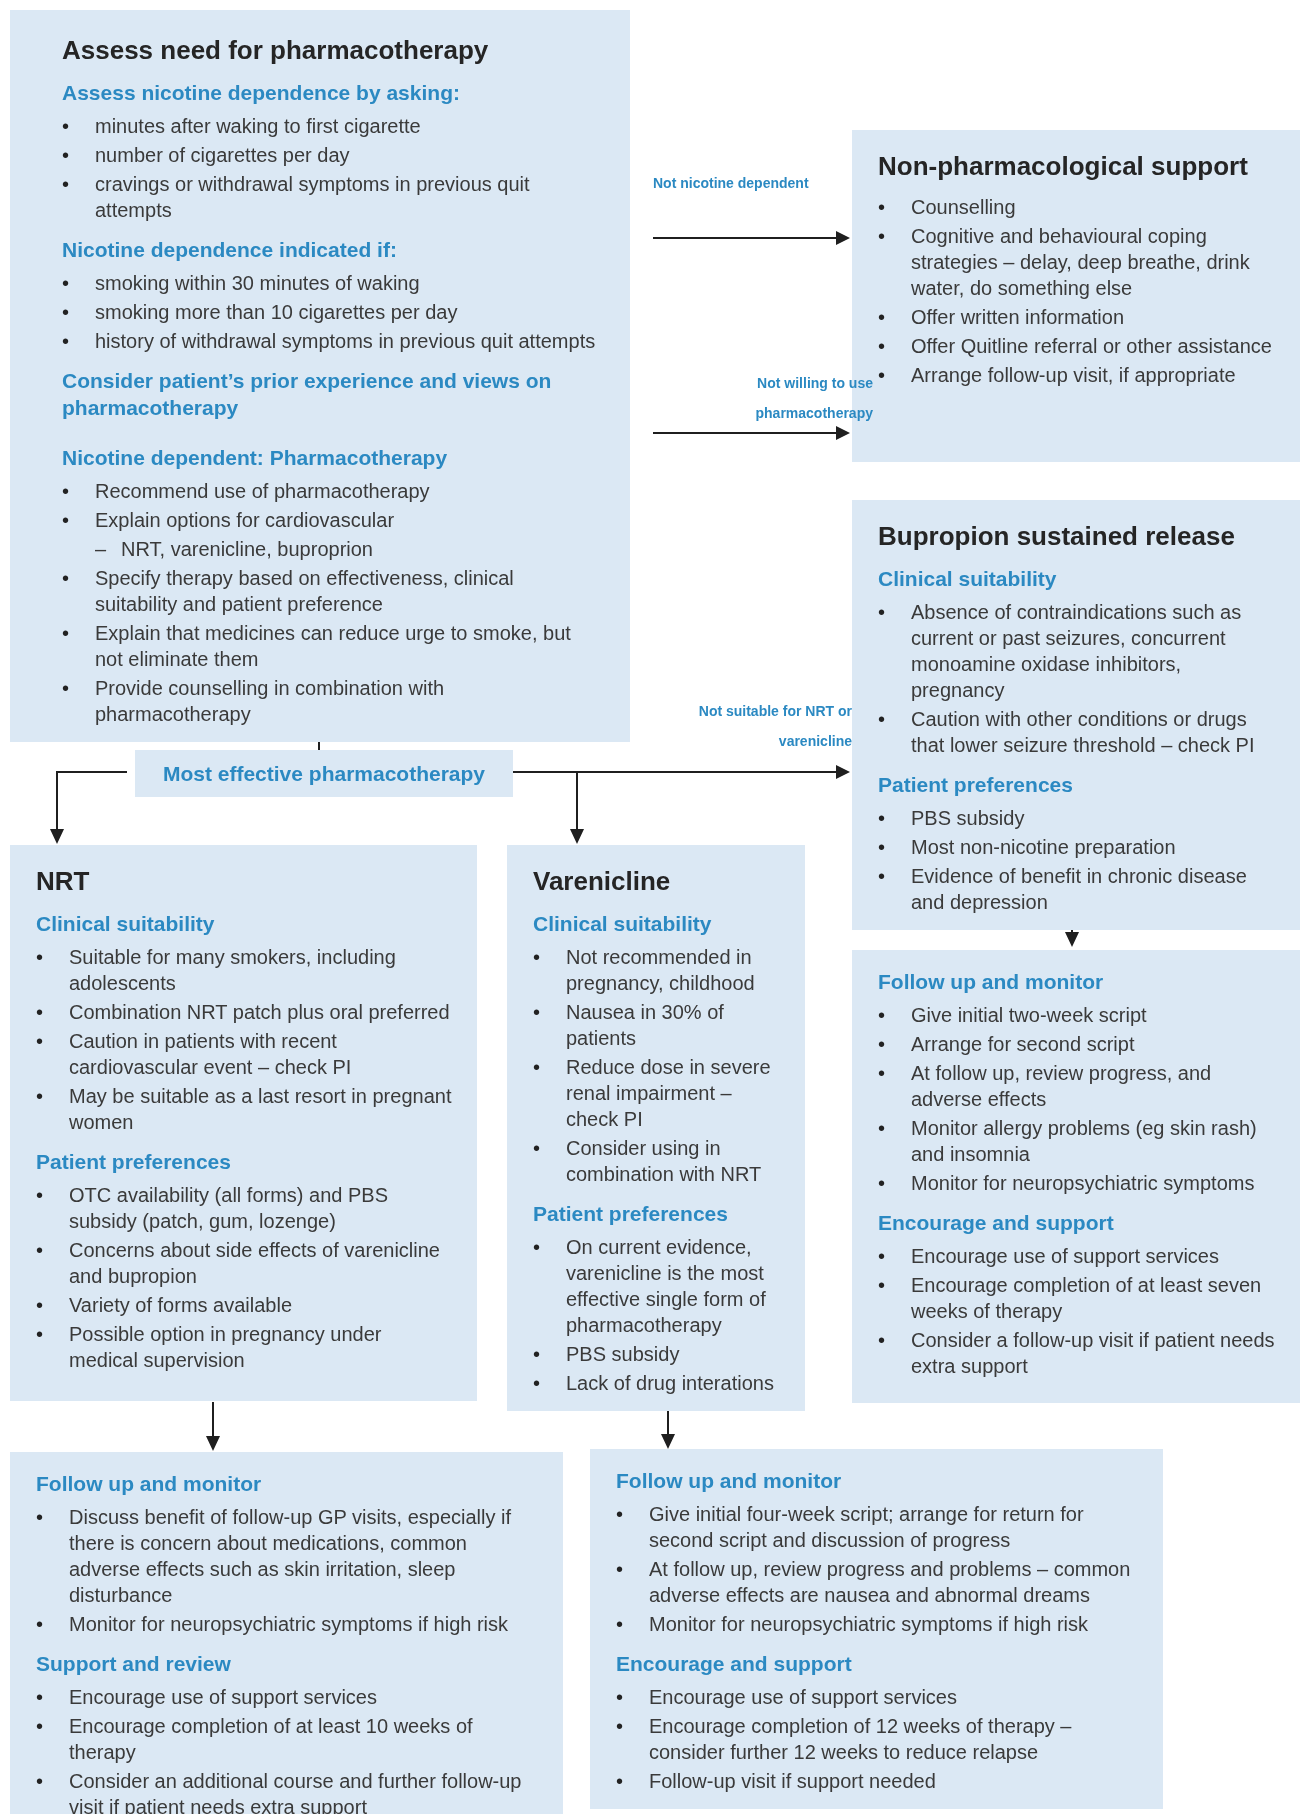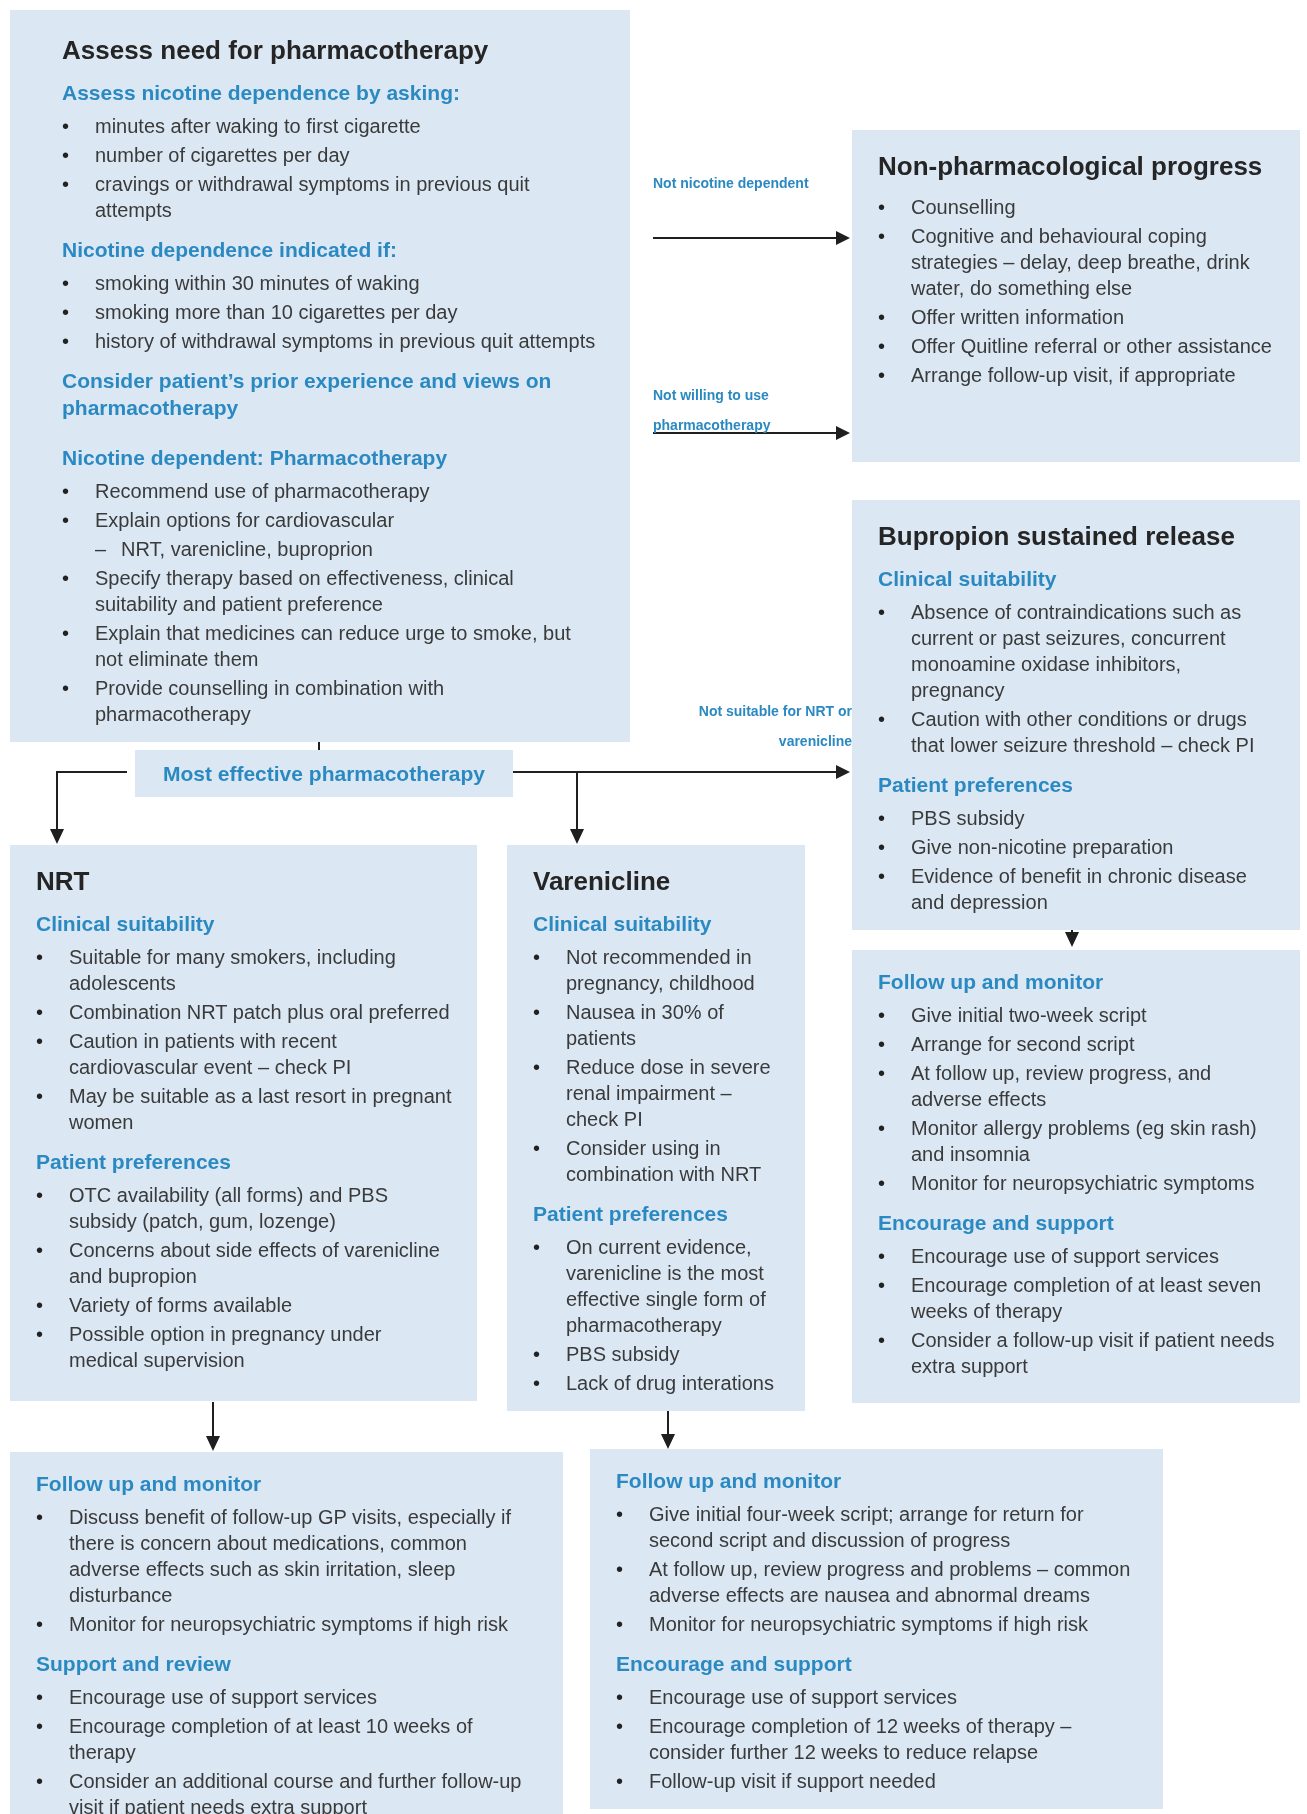--- a/index.html
+++ b/index.html
@@ -172,21 +172,21 @@
         <span class="dot">•</span>
         <span class="btext">Explain that medicines can reduce urge to smoke, but not eliminate them</span>
       </div>
       <div class="bullet">
         <span class="dot">•</span>
         <span class="btext">Provide counselling in combination with pharmacotherapy</span>
       </div>
     </div>
 
   <div class="box" style="left:852px;top:130px;width:448px;min-height:332px;">
-      <div class="box-title">Non-pharmacological progress</div>
+      <div class="box-title">Non-pharmacological support</div>
       <div class="bullet">
         <span class="dot">•</span>
         <span class="btext">Counselling</span>
       </div>
       <div class="bullet">
         <span class="dot">•</span>
         <span class="btext">Cognitive and behavioural coping strategies – delay, deep breathe, drink water, do something else</span>
       </div>
       <div class="bullet">
         <span class="dot">•</span>
@@ -213,21 +213,21 @@
         <span class="dot">•</span>
         <span class="btext">Caution with other conditions or drugs that lower seizure threshold – check PI</span>
       </div>
       <div class="sec-heading">Patient preferences</div>
       <div class="bullet">
         <span class="dot">•</span>
         <span class="btext">PBS subsidy</span>
       </div>
       <div class="bullet">
         <span class="dot">•</span>
-        <span class="btext">Give non-nicotine preparation</span>
+        <span class="btext">Most non-nicotine preparation</span>
       </div>
       <div class="bullet">
         <span class="dot">•</span>
         <span class="btext">Evidence of benefit in chronic disease and depression</span>
       </div>
     </div>
 
   <div class="label-box" style="left:127px;top:750px;width:378px;height:47px;">
     <span>Most effective pharmacotherapy</span>
   </div>
@@ -390,17 +390,17 @@
         <span class="btext">Encourage completion of 12 weeks of therapy – consider further 12 weeks to reduce relapse</span>
       </div>
       <div class="bullet">
         <span class="dot">•</span>
         <span class="btext">Follow-up visit if support needed</span>
       </div>
     </div>
 
   <div class="edge-label" style="left:653px;top:168px;width:200px;">Not nicotine dependent</div>
 
-  <div class="edge-label" style="left:653px;top:380px;width:220px;">Not willing to use pharmacotherapy</div>
+  <div class="edge-label" style="left:653px;top:368px;width:220px;text-align:right;">Not willing to use pharmacotherapy</div>
 
   <div class="edge-label" style="left:637px;top:696px;width:215px;text-align:right;">Not suitable for NRT or varenicline</div>
 
 </div>
 
 </body></html>

